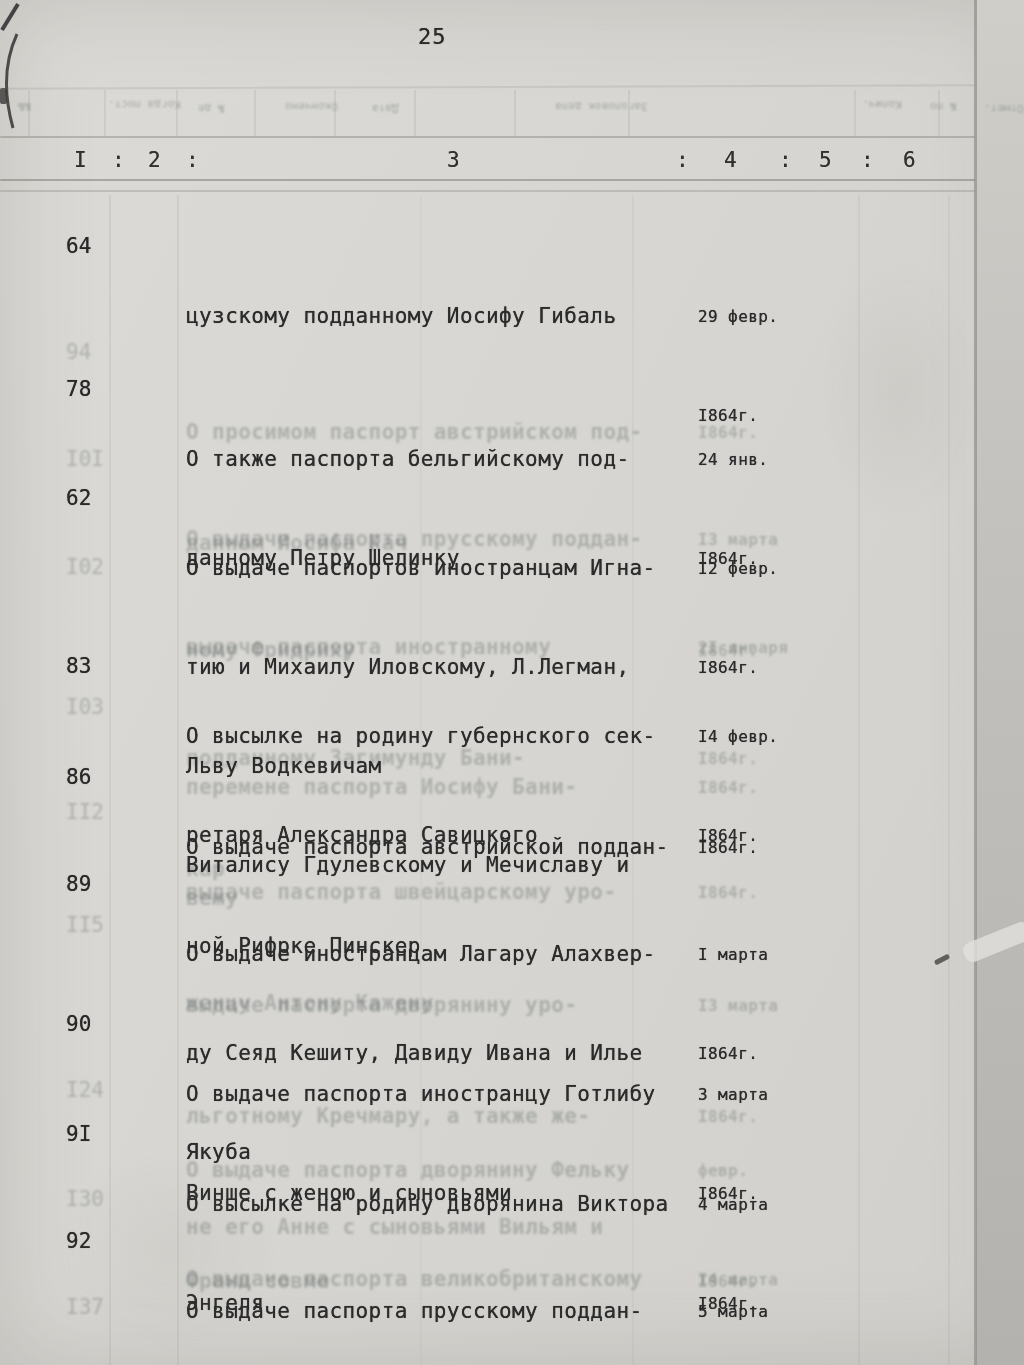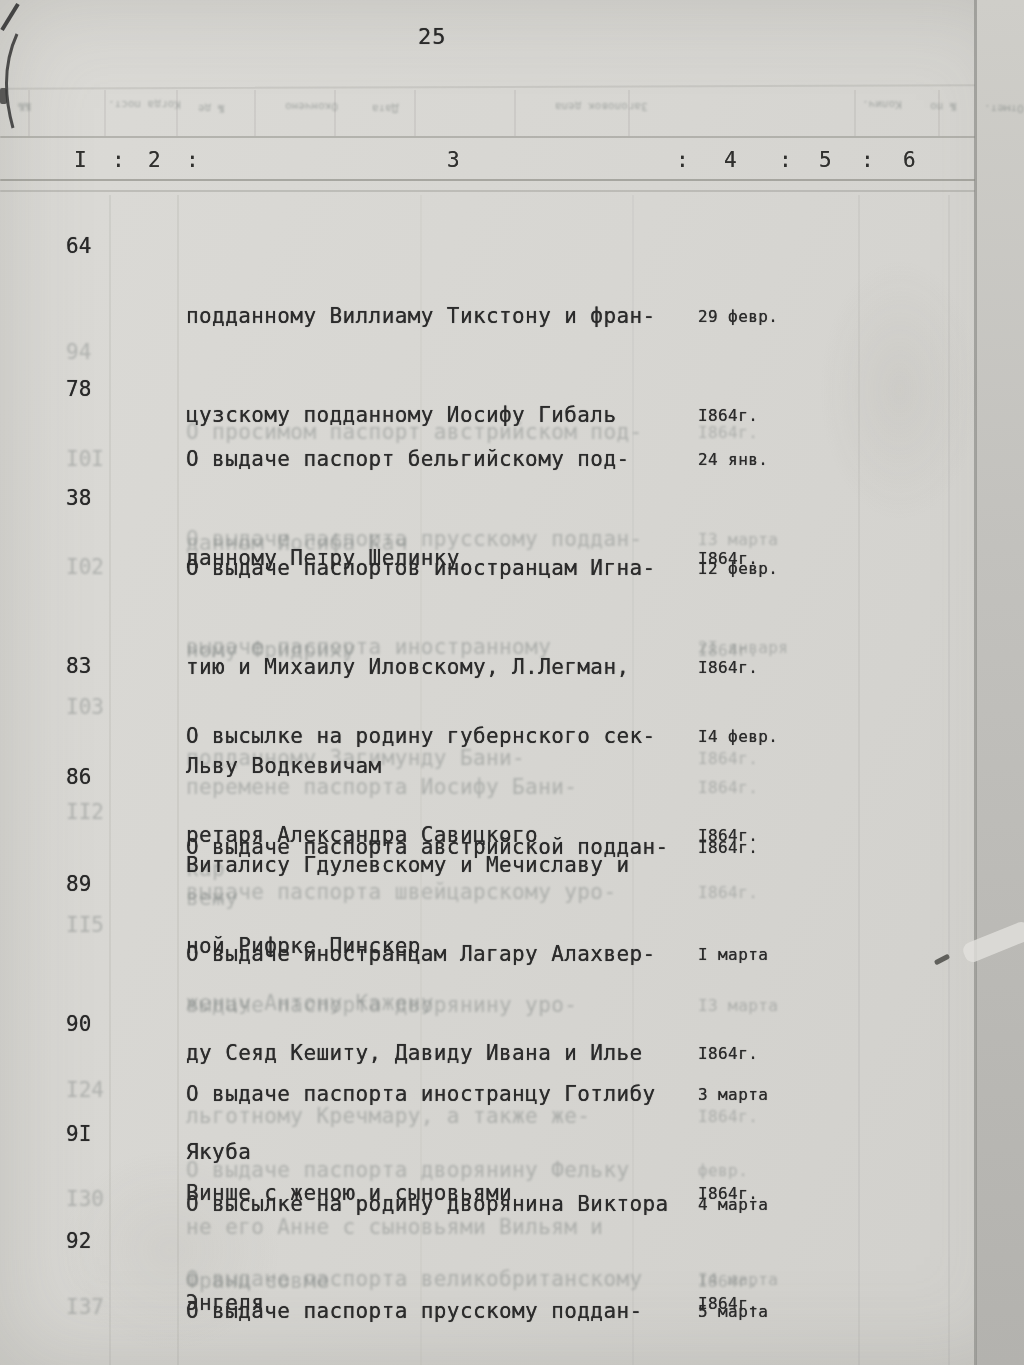--- a/index.html
+++ b/index.html
@@ -19,21 +19,21 @@
   .vline{position:absolute;width:2px;background:#84837d;}
   .entry{position:absolute;left:0;width:1024px;}
   .entry .no{position:absolute;left:66px;top:0;font-size:21px;color:#282828;
         text-shadow:0 0 .7px rgba(35,35,35,.8);}
   .entry .desc{position:absolute;left:186px;top:0;width:512px;font-size:21px;line-height:33px;
         letter-spacing:.4px;color:#2b2b2b;text-shadow:0 0 .7px rgba(35,35,35,.85);white-space:pre;}
   .entry .date{position:absolute;left:698px;top:0;width:120px;font-size:16px;line-height:33px;
         letter-spacing:.4px;color:#2b2b2b;text-shadow:0 0 .7px rgba(35,35,35,.85);white-space:pre;}
   .ghost{opacity:.33;filter:blur(.8px);}
   .ghost .no,.ghost .desc,.ghost .date{color:#5f6766;text-shadow:none;}
-  .ghost .desc,.ghost .date{line-height:37px;}
+  .ghost .desc,.ghost .date{line-height:37px;font-weight:bold;}
   .bandword{position:absolute;font-size:11px;color:#7b827f;opacity:.55;filter:blur(1.1px);
         transform:rotate(180deg);white-space:pre;}
   .stain{position:absolute;border-radius:50%;pointer-events:none;}
   .mark-dash{position:absolute;left:934px;top:957px;width:16px;height:5px;background:#4c4c48;
         transform:rotate(-28deg);border-radius:2px;opacity:.85;}
 </style>
 </head>
 <body>
 
 <div class="page">
@@ -190,41 +190,40 @@
     </div>
     <div class="date">
       
       
     </div>
   </div>
 
   <div class="entry" style="top:234px">
     <div class="no">64</div>
     <div class="desc">
-      <div>подданному Виллиаму Тикстону и фран-</div>
       <div>цузскому подданному Иосифу Гибаль</div>
     </div>
     <div class="date">
       <div>29 февр.</div>
       <div>I864г.</div>
     </div>
   </div>
   <div class="entry" style="top:377px">
     <div class="no">78</div>
     <div class="desc">
-      <div>О выдаче паспорт бельгийскому под-</div>
+      <div>О также паспорта бельгийскому под-</div>
       <div>данному Петру Шелинку</div>
     </div>
     <div class="date">
       <div>24 янв.</div>
       <div>I864г.</div>
     </div>
   </div>
   <div class="entry" style="top:486px">
-    <div class="no">38</div>
+    <div class="no">62</div>
     <div class="desc">
       <div>О выдаче паспортов иностранцам Игна-</div>
       <div>тию и Михаилу Иловскому, Л.Легман,</div>
       <div>Льву Водкевичам</div>
       <div>Виталису Гдулевскому и Мечиславу и</div>
     </div>
     <div class="date">
       <div>I2 февр.</div>
       <div>I864г.</div>
     </div>

